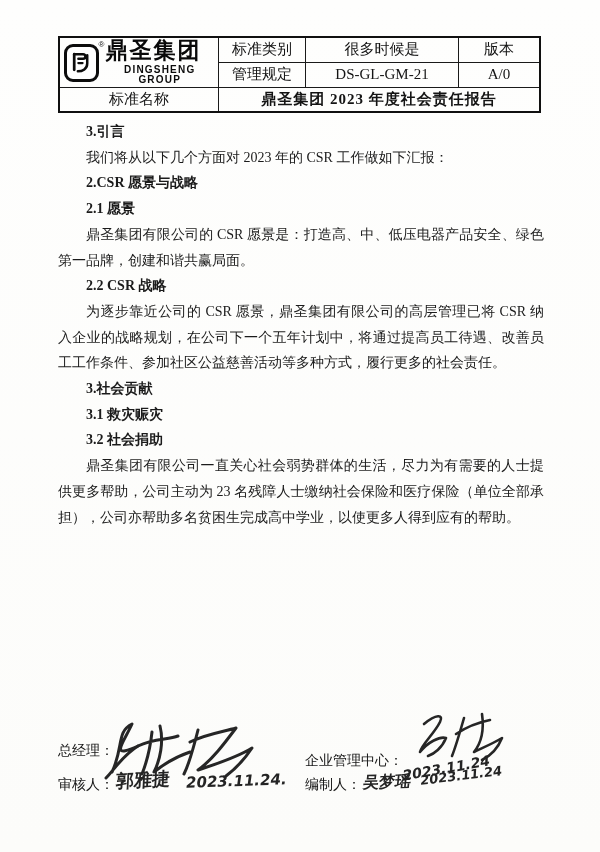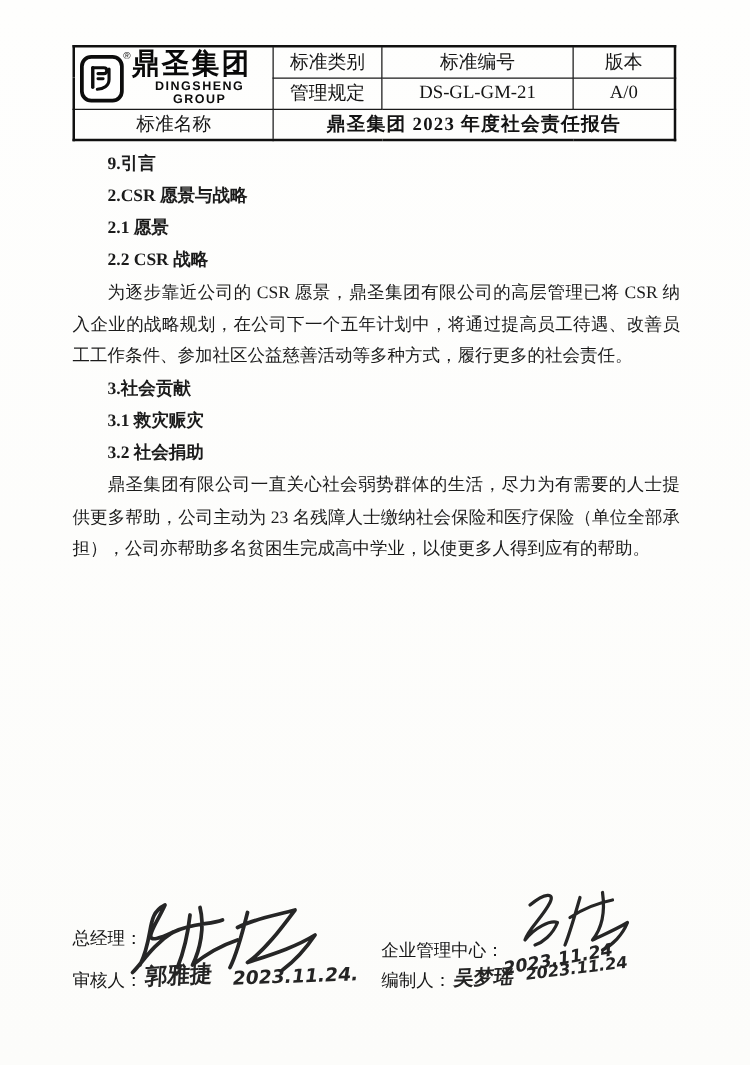--- a/index.html
+++ b/index.html
@@ -65,46 +65,48 @@
             </svg>
             <span class="reg">®</span>
           </div>
           <div class="logo-text">
             <span class="logo-cn">鼎圣集团</span>
             <span class="logo-en">DINGSHENG GROUP</span>
           </div>
         </div>
       </td>
       <td style="width:86px;margin-left:48px;">标准类别</td>
-      <td style="width:152px;">标准编号</td>
+      <td style="width:152px;">很多时候是</td>
       <td style="width:80px;">版本</td>
     </tr>
     <tr class="r2">
       <td>管理规定</td>
       <td>DS-GL-GM-21</td>
       <td>A/0</td>
     </tr>
     <tr class="r3">
       <td>标准名称</td>
       <td colspan="3" class="title-cell">鼎圣集团 2023 年度社会责任报告</td>
     </tr>
   </tbody>
     </table>
 
   <div class="body-text">
 
-      <p class="para p-heading">9.引言</p>
+      <p class="para p-heading">3.引言</p>
 
 
 
+      <p class="para p-paragraph">我们将从以下几个方面对 2023 年的 CSR 工作做如下汇报：</p>
 
       <p class="para p-heading">2.CSR 愿景与战略</p>
 
       <p class="para p-heading">2.1 愿景</p>
 
+      <p class="para p-paragraph">鼎圣集团有限公司的 CSR 愿景是：打造高、中、低压电器产品安全、绿色第一品牌，创建和谐共赢局面。</p>
 
       <p class="para p-heading">2.2 CSR 战略</p>
 
       <p class="para p-paragraph">为逐步靠近公司的 CSR 愿景，鼎圣集团有限公司的高层管理已将 CSR 纳入企业的战略规划，在公司下一个五年计划中，将通过提高员工待遇、改善员工工作条件、参加社区公益慈善活动等多种方式，履行更多的社会责任。</p>
 
       <p class="para p-heading">3.社会贡献</p>
 
       <p class="para p-heading">3.1 救灾赈灾</p>
 
       <p class="para p-heading">3.2 社会捐助</p>

